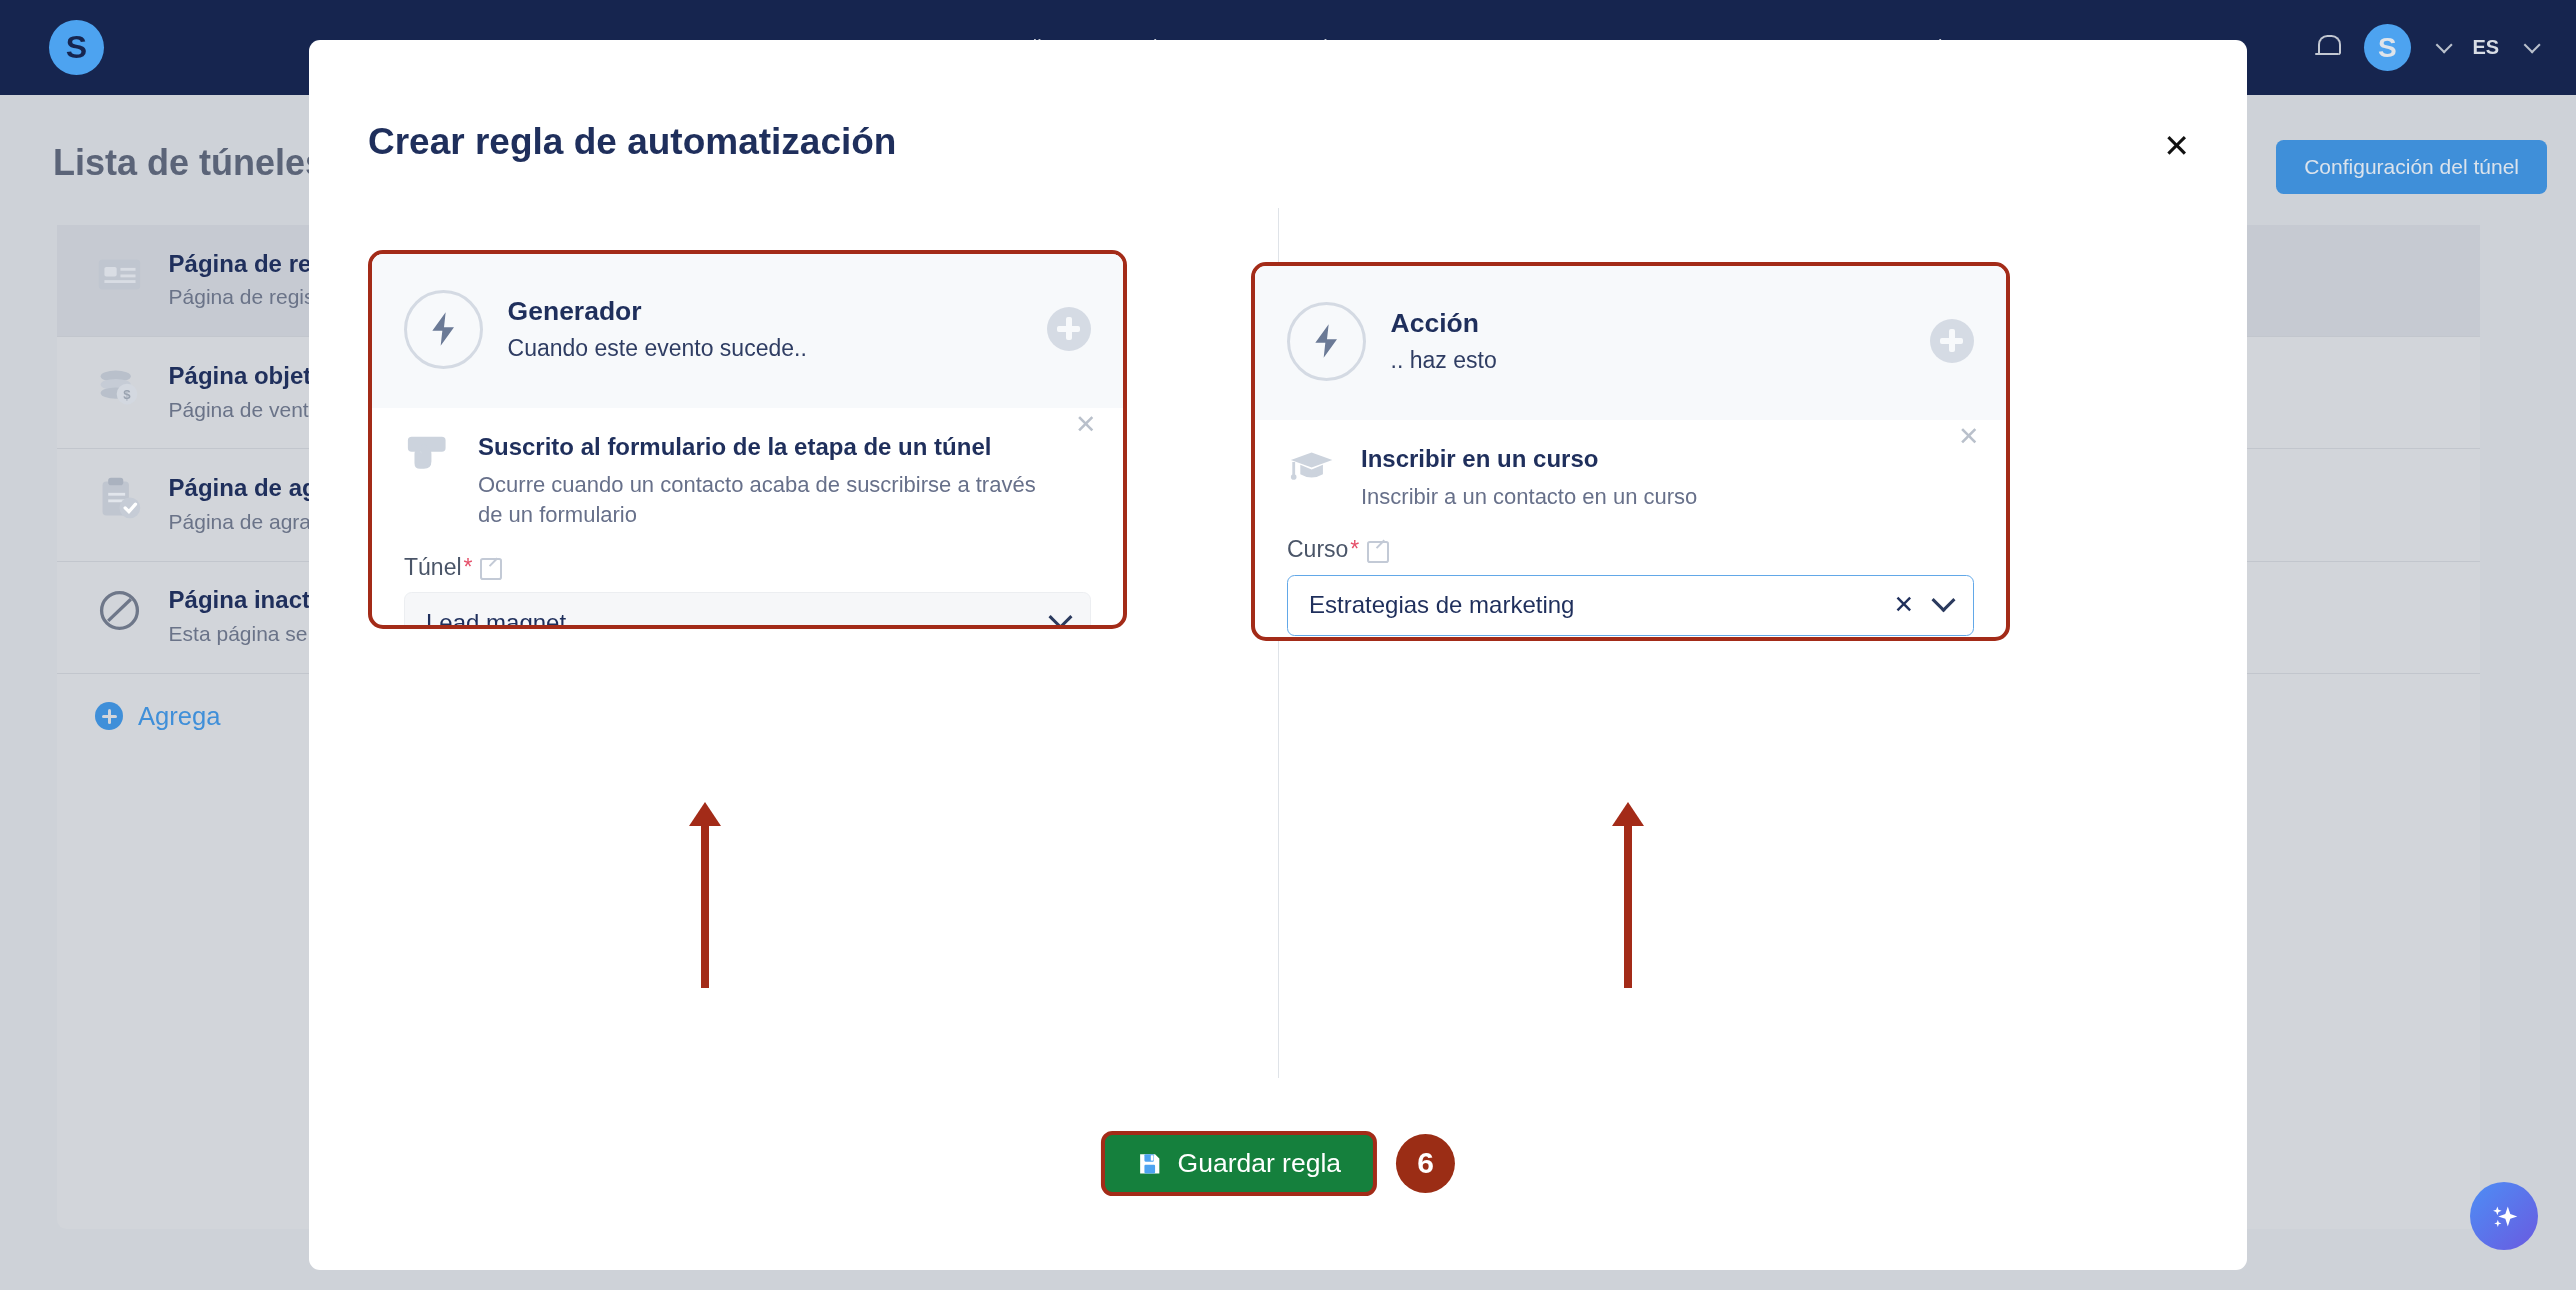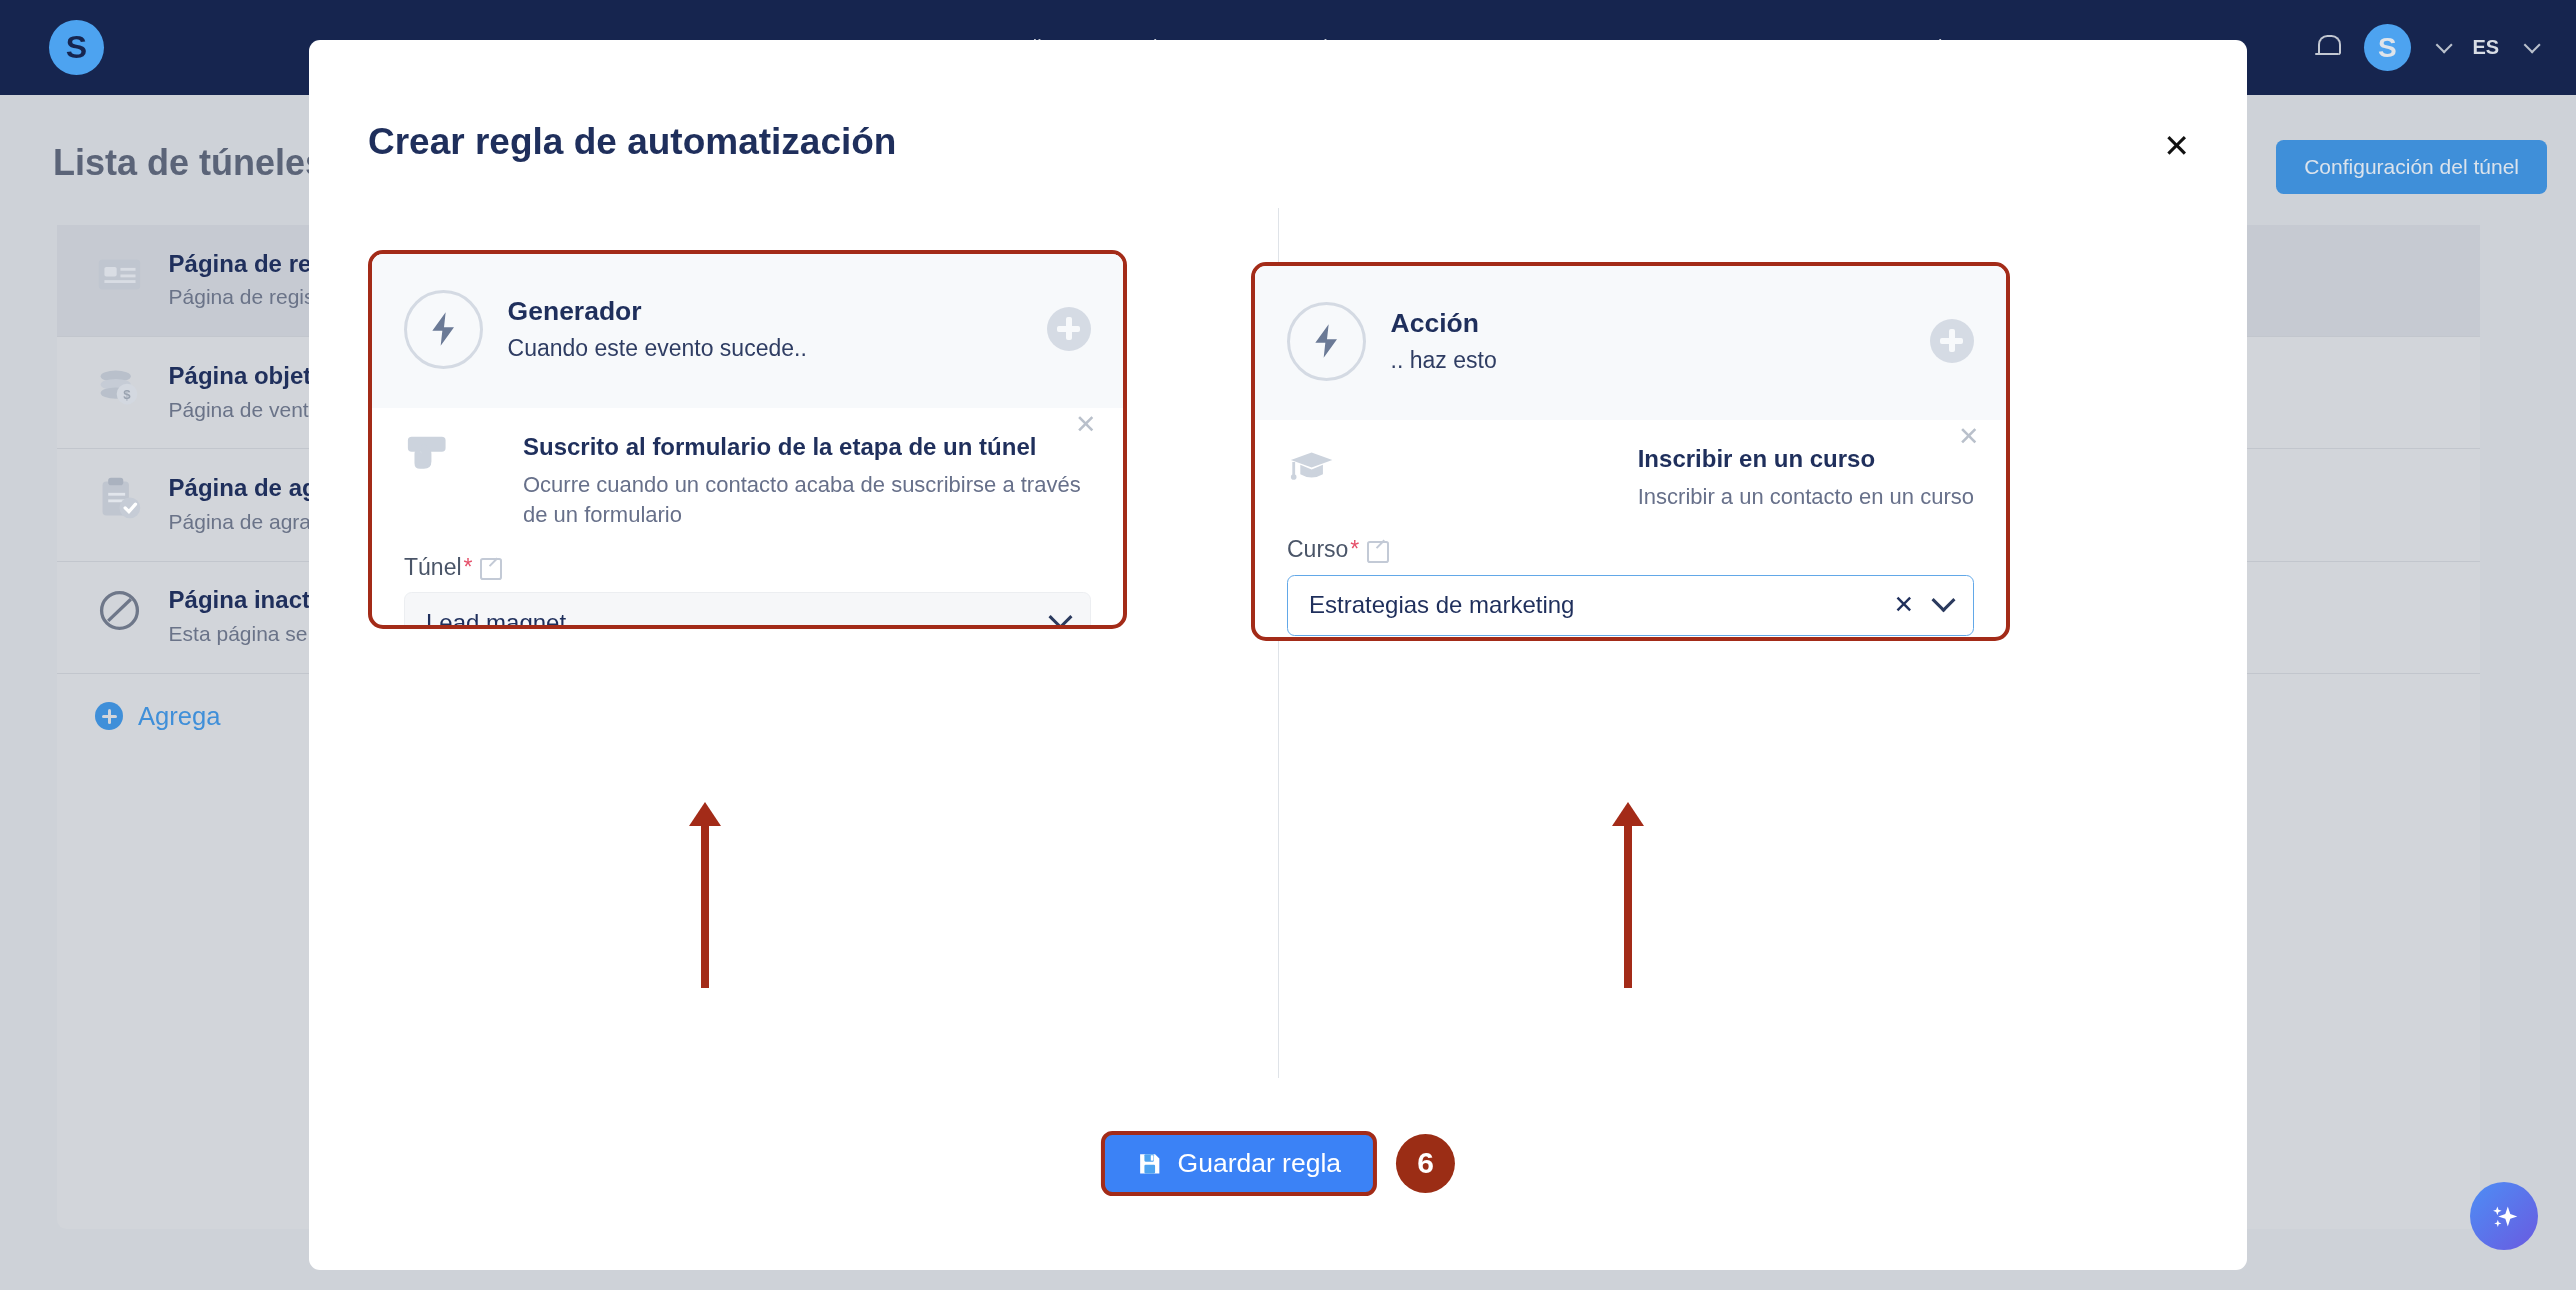--- a/index.html
+++ b/index.html
@@ -146,21 +146,21 @@
     margin-left: auto; width: 44px; height: 44px; border-radius: 50%;
     background: #d5dbe4; position: relative; flex: 0 0 44px;
   }
   .plus-circle::before, .plus-circle::after {
     content:""; position:absolute; background:#f7f9fb; border-radius:1.9px;
   }
   .plus-circle::before { left:10.4px; top:19.4px; width:23px; height:5.7px; }
   .plus-circle::after  { top:10.4px; left:19.4px; height:23px; width:5.7px; }
 
   .card-body { padding: 24.6px 32px 28px 32px; position: relative; }
-  .item-head { display: flex; gap: 21px; align-items: flex-start; justify-content: space-between; }
+  .item-head { display: flex; gap: 21px; align-items: flex-start; }
   .item-icon { flex: 0 0 53px; width: 53px; height: 49px; position: relative; }
   .item-title { font-size: 24px; font-weight: 700; color: #1f2f5c; line-height: 1.2; }
   .item-sub { font-size: 22px; color: #67708a; margin-top: 8.5px; line-height: 1.35; max-width: 568px; }
   .item-x {
     position: absolute; right: 26.5px; top: 3.8px; color: #b9c0cb;
     font-size: 25.6px; line-height: 1; cursor: pointer;
   }
 
   .field-label {
     margin-top: 24.6px; font-size: 23px; color: #4a5568;
@@ -198,21 +198,21 @@
     border-left: 16px solid transparent; border-right: 16px solid transparent;
     border-bottom: 24.6px solid #a32b18;
   }
 
   
   .save-wrap {
     position: absolute; left: 50%; transform: translateX(-50%);
     bottom: 74px; display: flex; align-items: center; gap: 19px;
   }
   .save-btn {
-    background: #3b82f6; color: #fff; border: 4.7px solid #a32b18;
+    background: #15803d; color: #fff; border: 4.7px solid #a32b18;
     border-radius: 11.4px; padding: 13.2px 32px; font-size: 26.5px;
     display: flex; align-items: center; gap: 15px; cursor: pointer;
     font-weight: 500;
   }
   .save-icon {
     width: 25.6px; height: 25.6px; position: relative; flex: 0 0 25.6px;
   }
   .step-badge {
     width: 59px; height: 59px; border-radius: 50%; background: #9b2d15;
     color: #fff; font-size: 30px; font-weight: 700;

